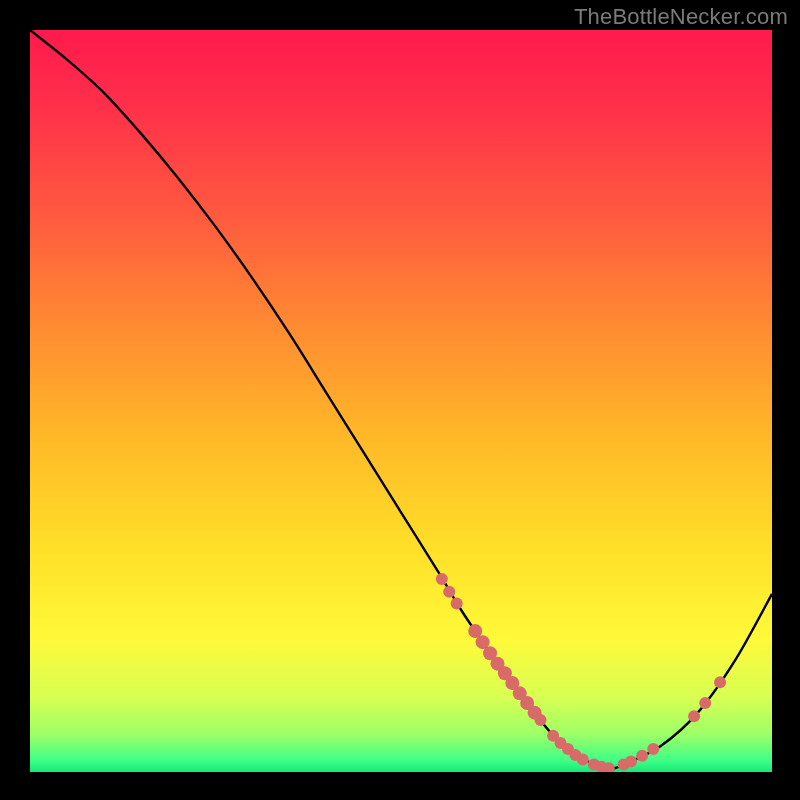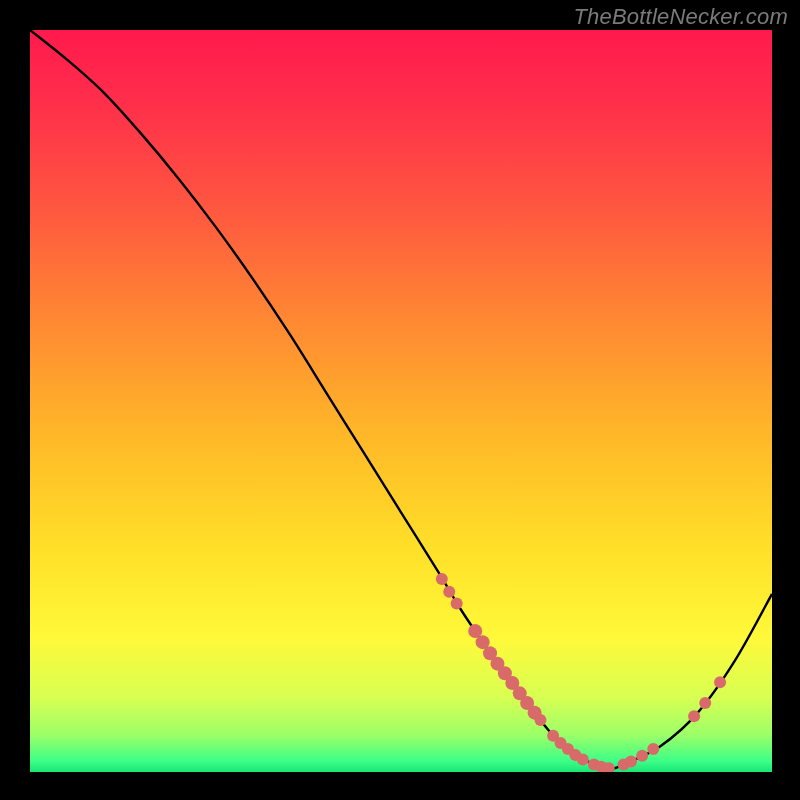--- a/index.html
+++ b/index.html
@@ -9,21 +9,20 @@
     height: 800px;
     background: #000;
     overflow: hidden;
     font-family: Arial, Helvetica, sans-serif;
   }
   .frame {
     position: relative;
     width: 800px;
     height: 800px;
     background: #000;
-    font-style: italic;
   }
   .attrib {
     position: absolute;
     top: 4px;
     right: 12px;
     color: #7a7a7a;
     font-size: 22px;
     font-weight: 400;
     letter-spacing: 0.2px;
     z-index: 5;

